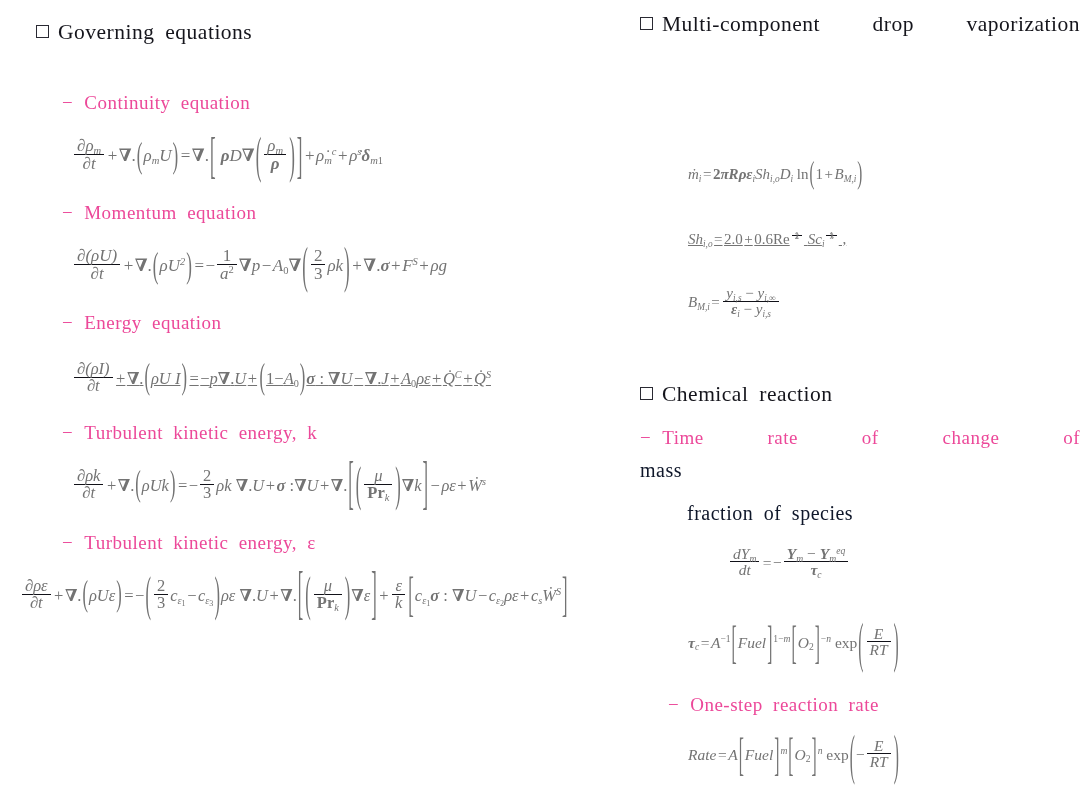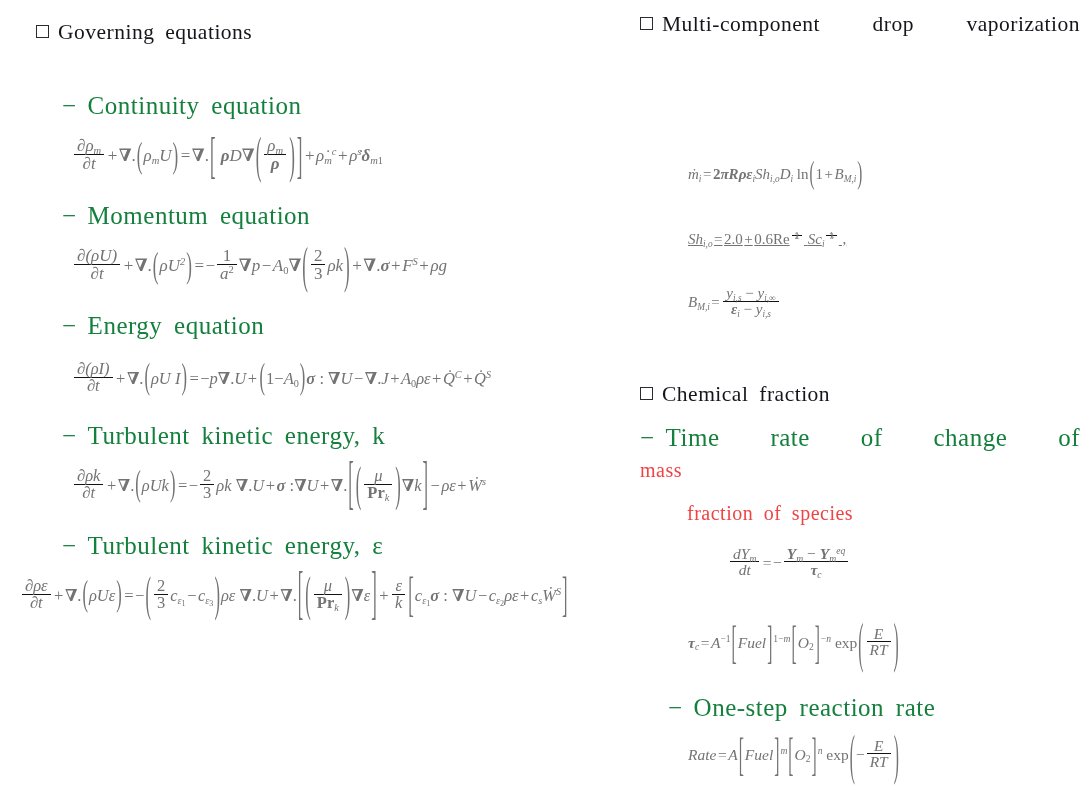--- a/index.html
+++ b/index.html
@@ -48,39 +48,39 @@
     width: 13px;
     height: 13px;
     border: 1.3px solid #2a2a33;
     vertical-align: 1px;
     margin-right: 9px;
     box-sizing: border-box;
   }
 
   .sub-block {
     position: absolute;
-    font-size: 25px;
+    font-size: 19px;
     letter-spacing: 0.5px;
     white-space: nowrap;
-    color: #15803d;
+    color: #ec4899;
   }
   .sub-block.justify {
     white-space: normal;
     text-align: justify;
     text-align-last: justify;
     line-height: 40px;
   }
   .dash { margin-right: 11px; }
 
   .plain-block {
     position: absolute;
     font-size: 20px;
     letter-spacing: 0.5px;
     white-space: nowrap;
-    color: #ef4444;
+    color: #0f172a;
   }
 
   
   .ws { letter-spacing: 0.5px; word-spacing: 5px; }
 
   
   .eq {
     position: absolute;
     font-family: "Liberation Serif", "DejaVu Serif", serif;
     color: #737373;
@@ -152,21 +152,21 @@
     </div>
 
     <div class="eq" style="left:72px; top:250px; font-size:17px;">
       <span class="frac"><span class="num"><i>∂(ρU)</i></span><span class="den"><i>∂t</i></span></span><span class="opsp">+</span><span class="bup">∇</span>.<span class="delim">(</span><i>ρU<sup>2</sup></i><span class="delim">)</span><span class="opsp">=</span>−<span class="frac"><span class="num">1</span><span class="den"><i>a</i><sup>2</sup></span></span><span class="bup">∇</span><i>p</i><span class="opsp">−</span><i>A</i><sub>0</sub><span class="bup">∇</span><span class="delim tall">(</span><span class="frac"><span class="num">2</span><span class="den">3</span></span><i>ρk</i><span class="delim tall">)</span><span class="opsp">+</span><span class="bup">∇</span>.<span class="bi">σ</span><span class="opsp">+</span><i>F<sup>S</sup></i><span class="opsp">+</span><i>ρg</i>
     </div>
 
     <div class="sub-block" style="left:62px; top:312px;">
       <span class="dash">−</span><span class="ws">Energy equation</span>
     </div>
 
-    <div class="eq" style="left:72px; top:363px; font-size:16.5px;">
+    <div class="eq" style="left:72px; top:363px; font-size:16.5px;text-decoration:underline;">
       <span class="frac"><span class="num"><i>∂(ρI)</i></span><span class="den"><i>∂t</i></span></span><span class="opsp">+</span><span class="bup">∇</span>.<span class="delim">(</span><i>ρU I</i><span class="delim">)</span><span class="opsp">=</span>−<i>p</i><span class="bup">∇</span>.<i>U</i><span class="opsp">+</span><span class="delim">(</span>1−<i>A</i><sub>0</sub><span class="delim">)</span><span class="bi">σ</span>&nbsp;:&nbsp;<span class="bup">∇</span><i>U</i><span class="opsp">−</span><span class="bup">∇</span>.<i>J</i><span class="opsp">+</span><i>A</i><sub>0</sub><i>ρε</i><span class="opsp">+</span><i>Q̇<sup>C</sup></i><span class="opsp">+</span><i>Q̇<sup>S</sup></i>
     </div>
 
     <div class="sub-block" style="left:62px; top:422px;">
       <span class="dash">−</span><span class="ws">Turbulent kinetic energy, k</span>
     </div>
 
     <div class="eq" style="left:72px; top:470px; font-size:16.5px;">
       <span class="frac"><span class="num"><i>∂ρk</i></span><span class="den"><i>∂t</i></span></span><span class="opsp">+</span><span class="bup">∇</span>.<span class="delim">(</span><i>ρUk</i><span class="delim">)</span><span class="opsp">=</span>−<span class="frac"><span class="num">2</span><span class="den">3</span></span><i>ρk</i>&nbsp;<span class="bup">∇</span>.<i>U</i><span class="opsp">+</span><span class="bi">σ</span>&nbsp;:<span class="bup">∇</span><i>U</i><span class="opsp">+</span><span class="bup">∇</span>.<span class="delim xtall">[</span><span class="delim tall">(</span><span class="frac"><span class="num"><i>μ</i></span><span class="den"><span class="bup">Pr</span><sub><i>k</i></sub></span></span><span class="delim tall">)</span><span class="bup">∇</span><i>k</i><span class="delim xtall">]</span><span class="opsp">−</span><i>ρε</i><span class="opsp">+</span><i>Ẇ<sup>s</sup></i>
     </div>
@@ -194,21 +194,21 @@
 
     <div class="eq" style="left:68px; top:232px; font-size:15px;text-decoration:underline;">
       <i>Sh<sub>i,o</sub></i><span class="opsp">=</span>2.0<span class="opsp">+</span>0.6<span class="up">Re</span><sup><span class="frac sm"><span class="num">1</span><span class="den">2</span></span></sup>&nbsp;<i>Sc<sub>i</sub></i><sup><span class="frac sm"><span class="num">1</span><span class="den">3</span></span></sup>&nbsp;,
     </div>
 
     <div class="eq" style="left:68px; top:288px; font-size:15px;">
       <i>B<sub>M,i</sub></i><span class="opsp">=</span><span class="frac"><span class="num"><i>y<sub>i,s</sub></i>&nbsp;−&nbsp;<i>y<sub>i,∞</sub></i></span><span class="den"><span class="bi">ε</span><sub><i>i</i></sub>&nbsp;−&nbsp;<i>y<sub>i,s</sub></i></span></span>
     </div>
 
     <div class="h-block" style="left:20px; top:382px;">
-      <span class="sq"></span><span class="ws">Chemical fraction</span>
+      <span class="sq"></span><span class="ws">Chemical reaction</span>
     </div>
 
     <div class="sub-block justify" style="left:20px; top:418px; width:440px;">
       <span class="dash">−</span><span class="ws">Time rate of change of</span>
     </div>
 
     <div class="plain-block" style="left:20px; top:459px;">
       <span class="ws">mass</span>
     </div>
 

